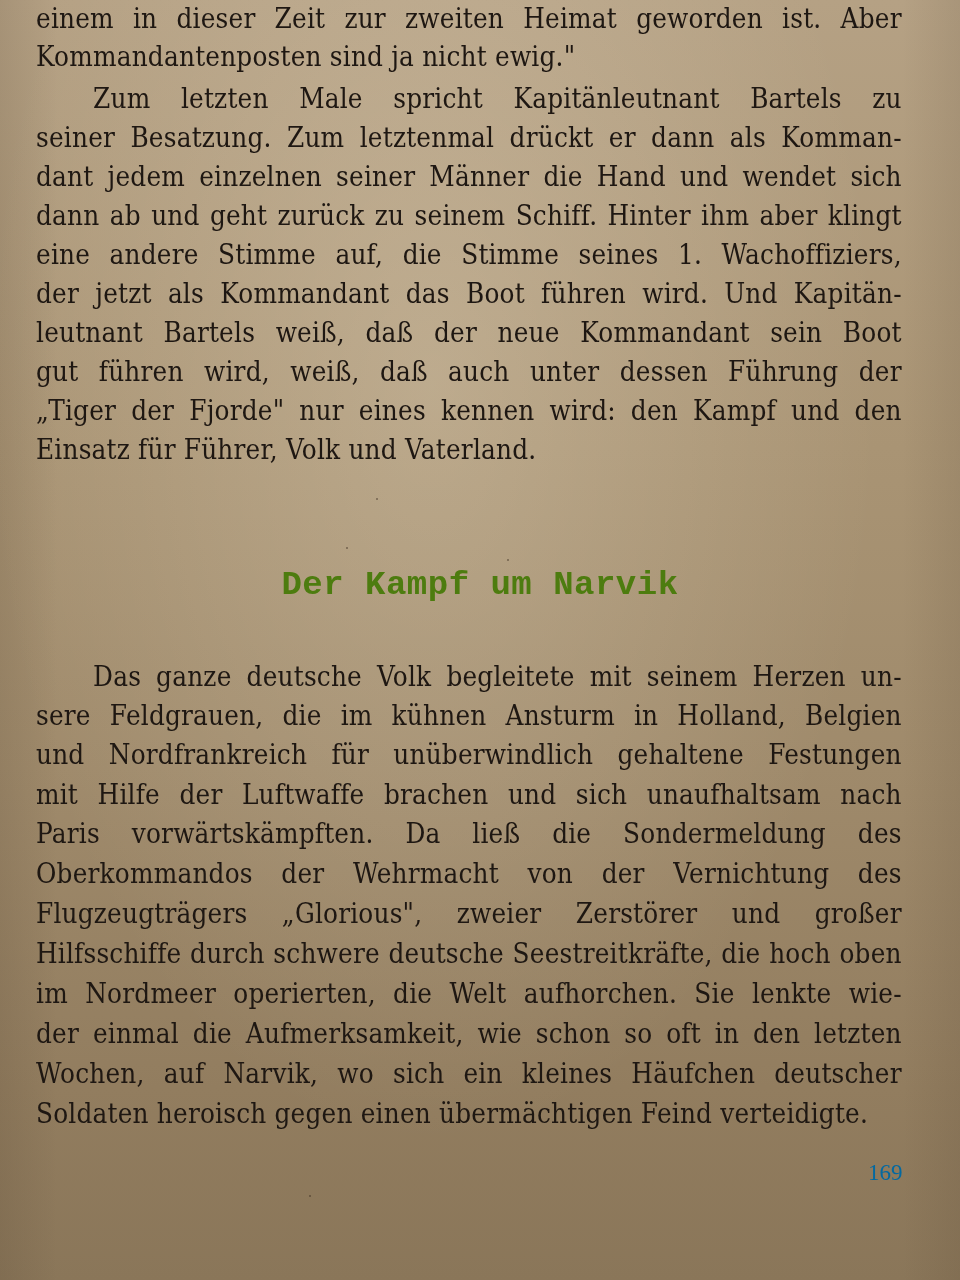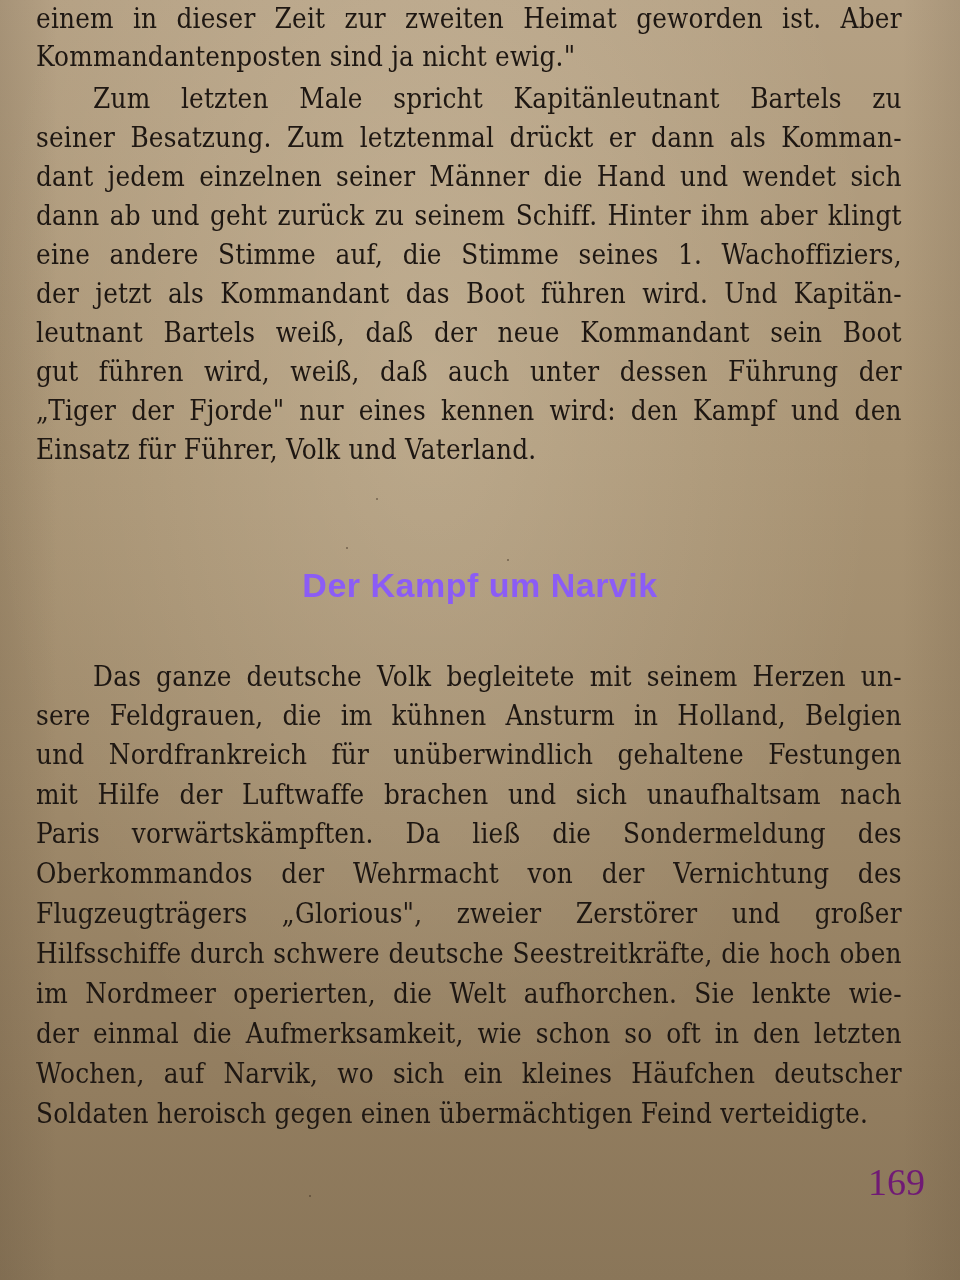--- a/index.html
+++ b/index.html
@@ -52,33 +52,33 @@
     }
     .line.indent {
       text-indent: 62px;
     }
     .heading {
       position: absolute;
       left: 0;
       width: 960px;
       top: 566px;
       text-align: center;
-      font-family: Liberation Sans, sans-serif;
+      font-family: Liberation Mono, monospace;
       font-weight: bold;
       font-size: 34px;
       letter-spacing: 0.5px;
-      color: #8b5cf6;
+      color: #4d7c0f;
     }
     .page-number {
       position: absolute;
       left: 868px;
       top: 1160px;
       font-family: "Liberation Serif", serif;
-      font-size: 38px;
-      color: #701a75;
+      font-size: 23px;
+      color: #0369a1;
     }
     .speck {
       position: absolute;
       width: 2px;
       height: 2px;
       border-radius: 50%;
       background: rgba(50,35,25,0.5);
     }
   </style>
 </head>

